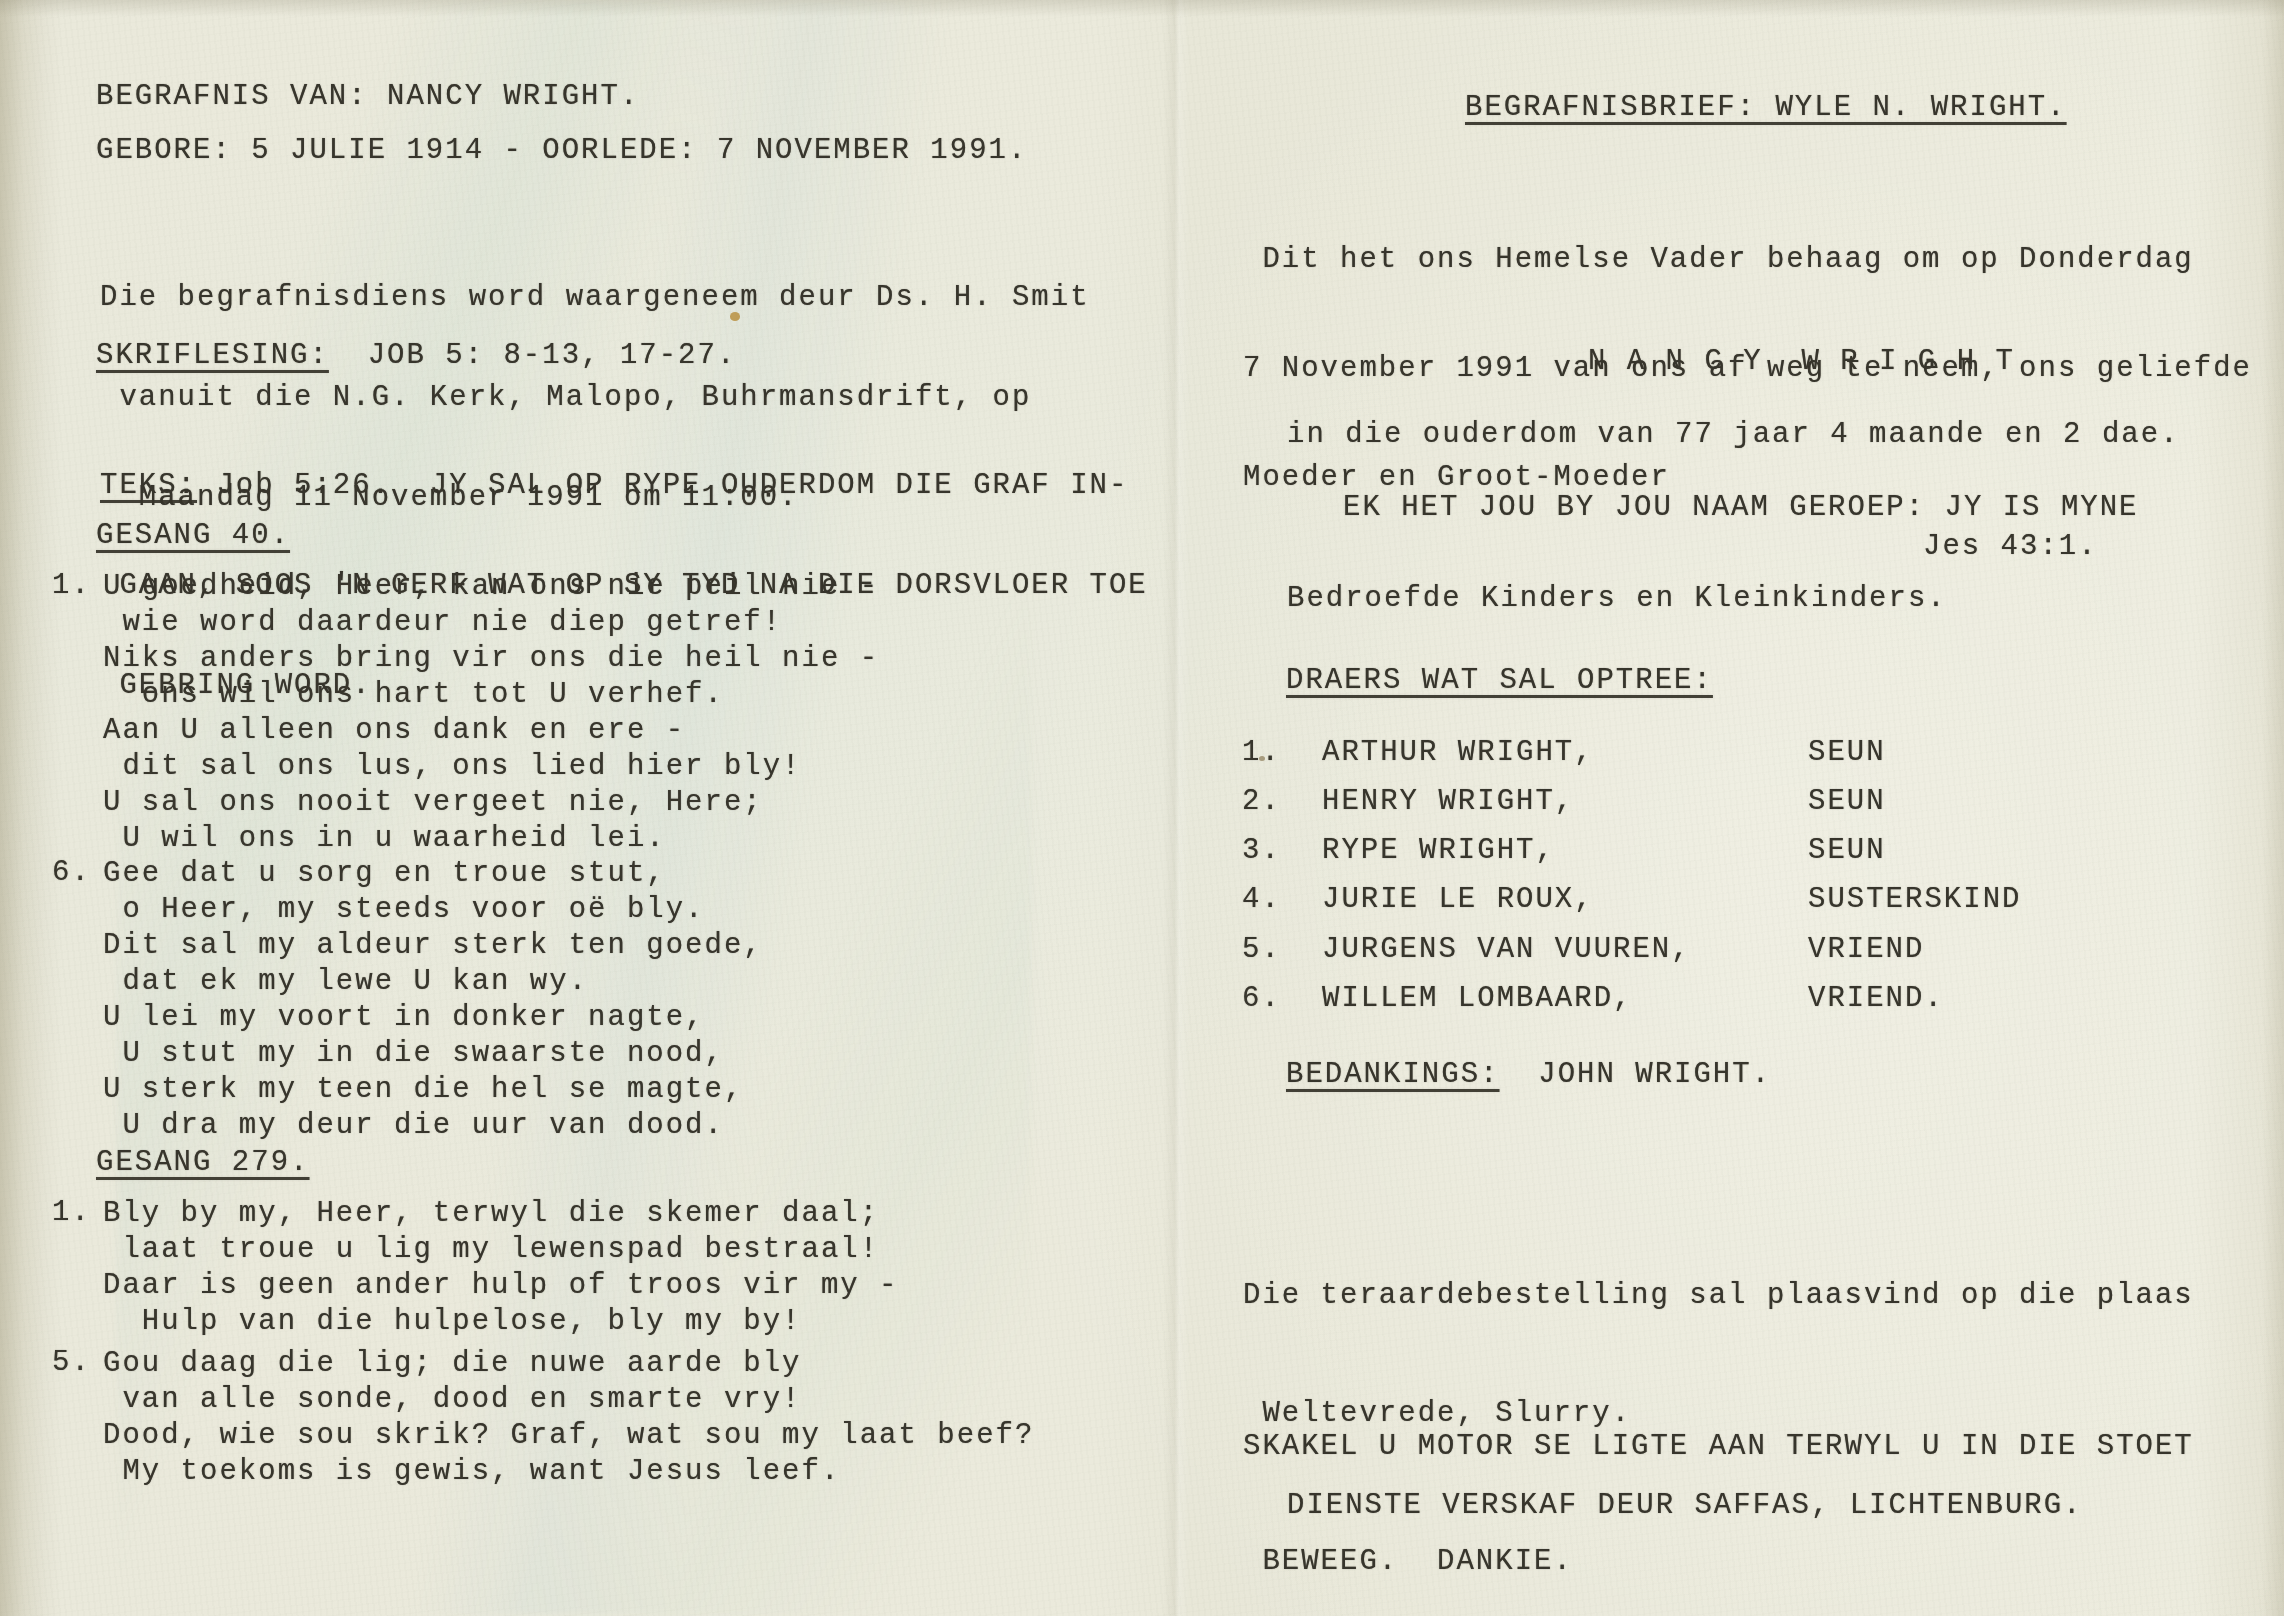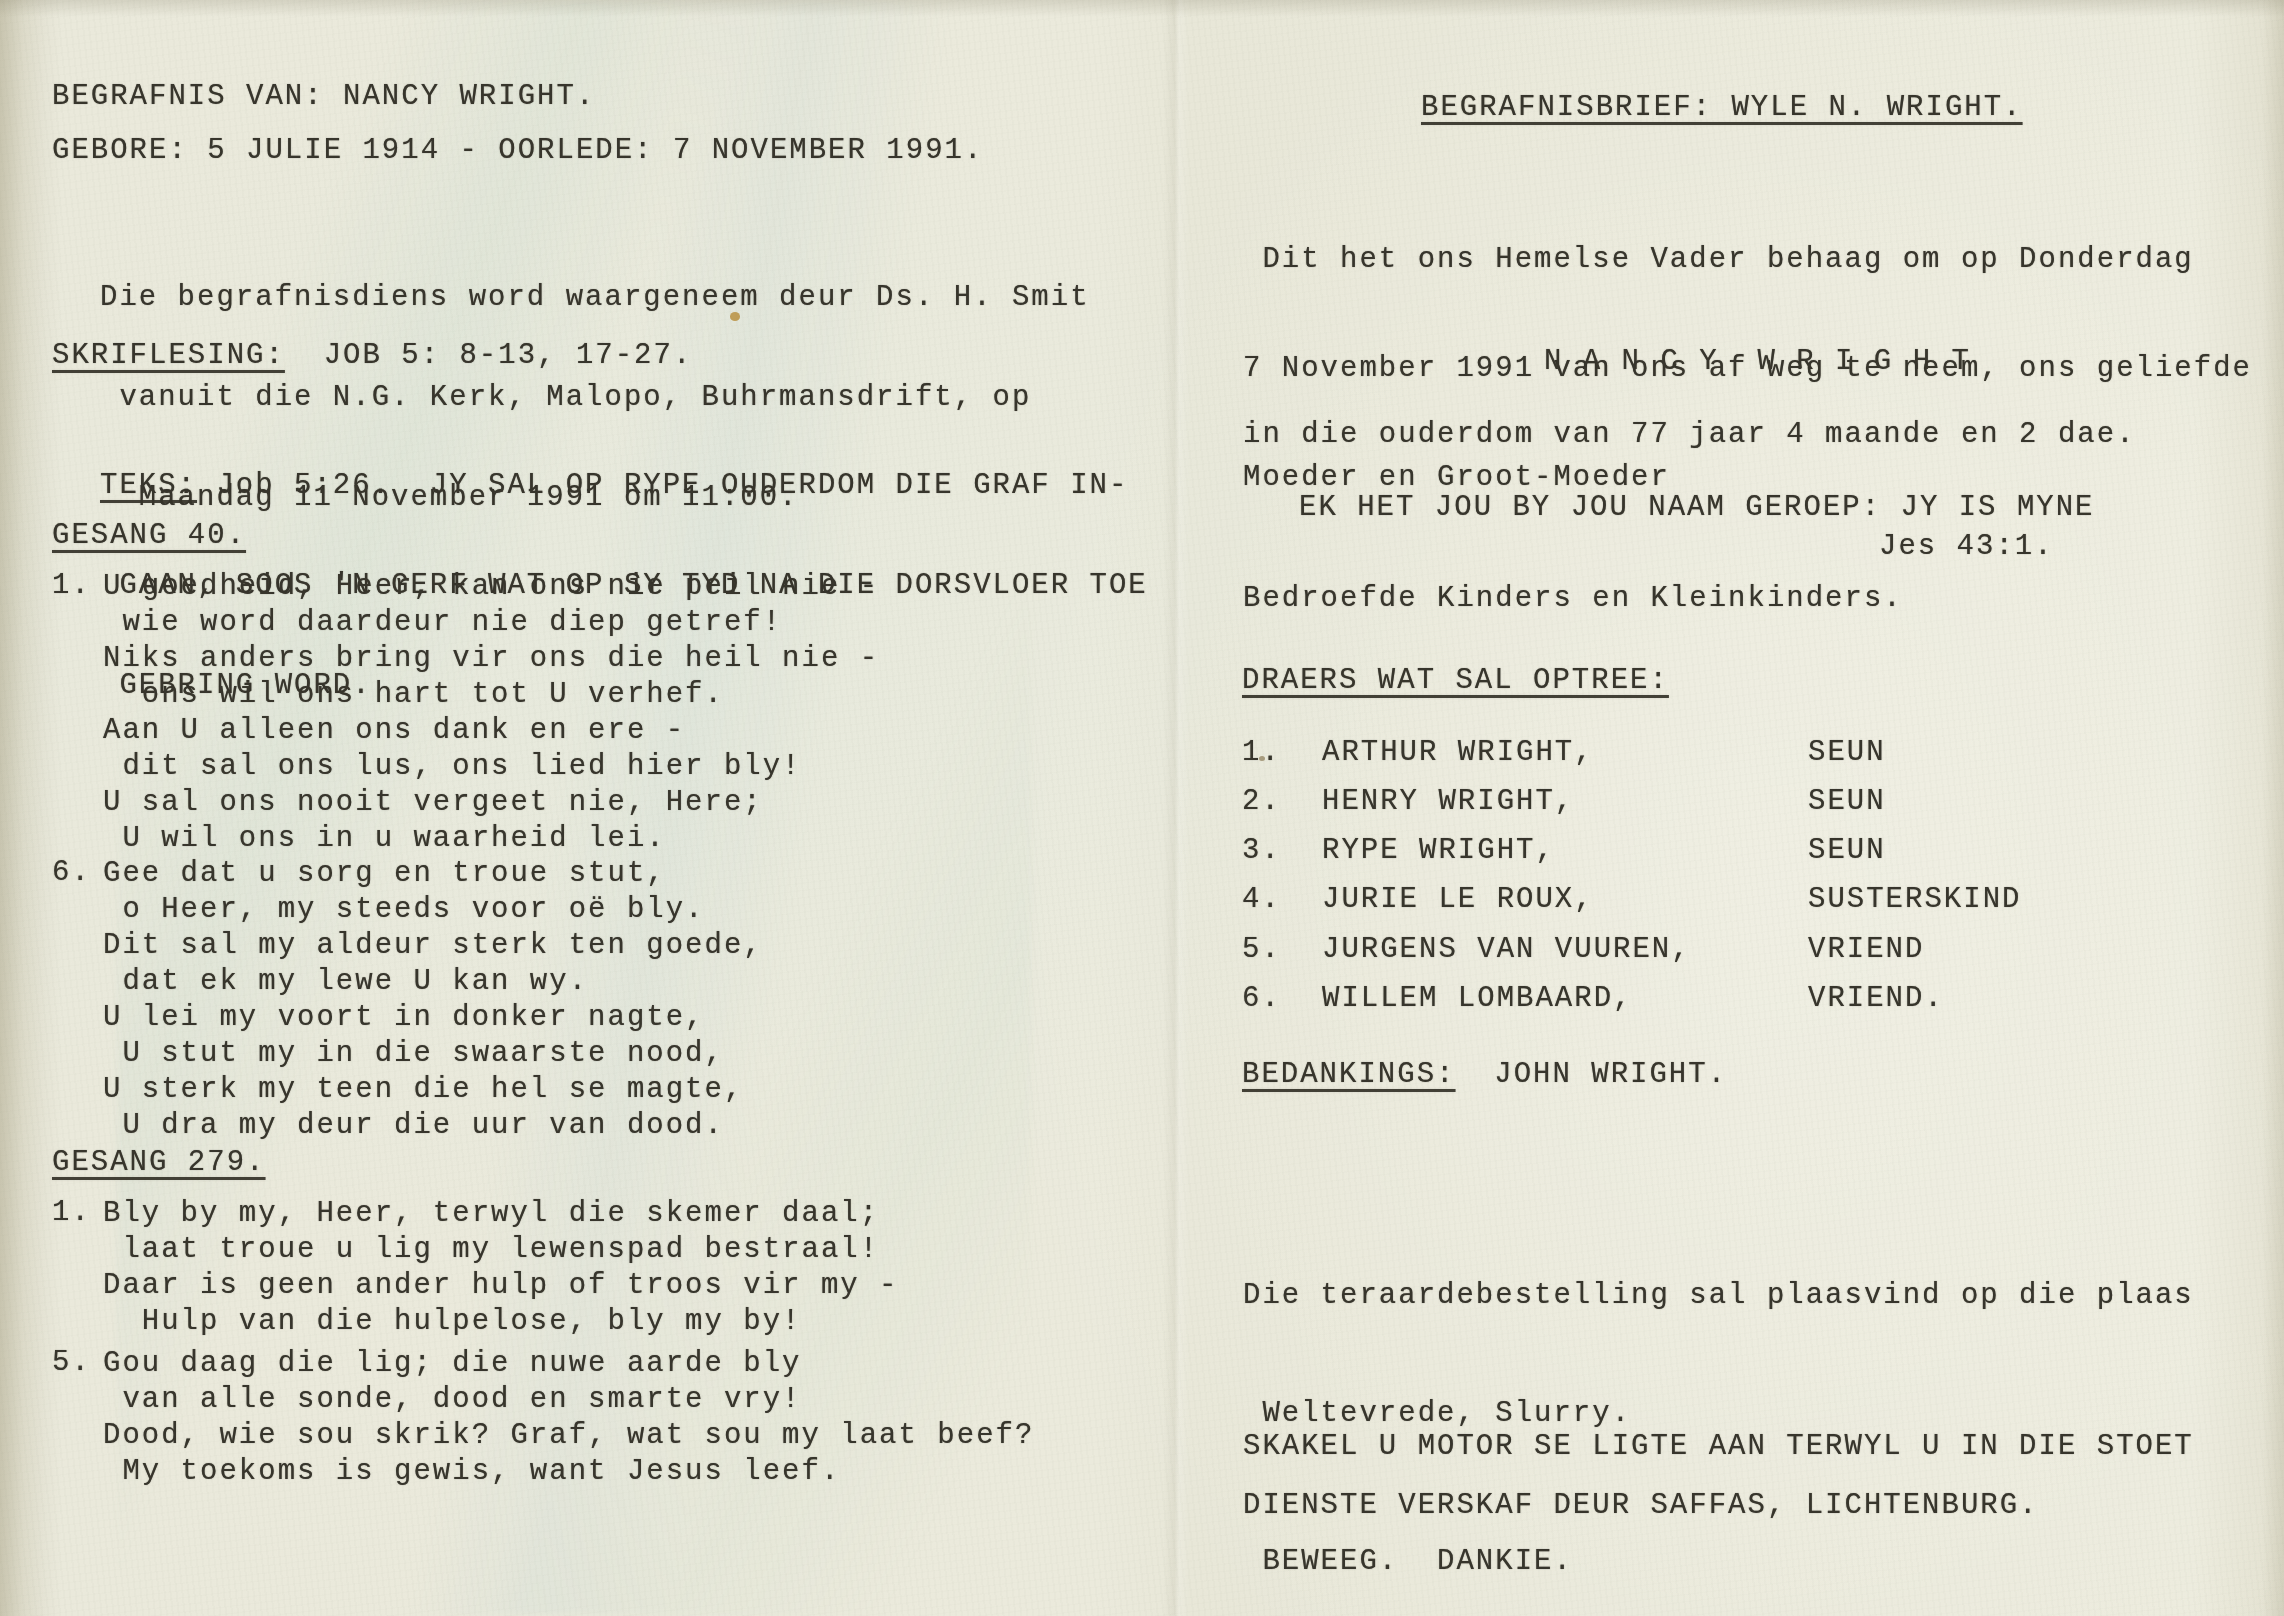--- a/index.html
+++ b/index.html
@@ -45,21 +45,21 @@
     background:linear-gradient(180deg, rgba(110,104,80,.18), rgba(110,104,80,0));
   }
   .edge-right{
     position:absolute;top:0;right:0;width:22px;height:1616px;pointer-events:none;
     background:linear-gradient(270deg, rgba(130,122,92,.16), rgba(130,122,92,0));
   }
   .speck1{position:absolute;left:730px;top:312px;width:9.8px;height:8.5px;border-radius:50%;
     background:#b4862e;opacity:.75;filter:blur(0.7px);}
   .speck2{position:absolute;left:1259px;top:756px;width:5.9px;height:5.2px;border-radius:50%;
     background:#7d6a42;opacity:.6;filter:blur(0.7px);}
-  .line{position:absolute;white-space:pre;}
+  .line{position:absolute;white-space:pre;margin-left:44px;}
   .blk{position:absolute;white-space:pre;}
   .blk > div{white-space:pre;}
   .lh52 > div{line-height:34px;margin-left:48px;}
   .lh66 > div{line-height:43px;}
   .lh80 > div{line-height:52px;}
   .lh75 > div{line-height:49px;}
   .stanza{position:absolute;}
   .stanza .num{position:absolute;left:0;top:0;white-space:pre;}
   .stanza .lines{margin-left:51px;}
   .stanza .lines > div{white-space:pre;line-height:36px;}

